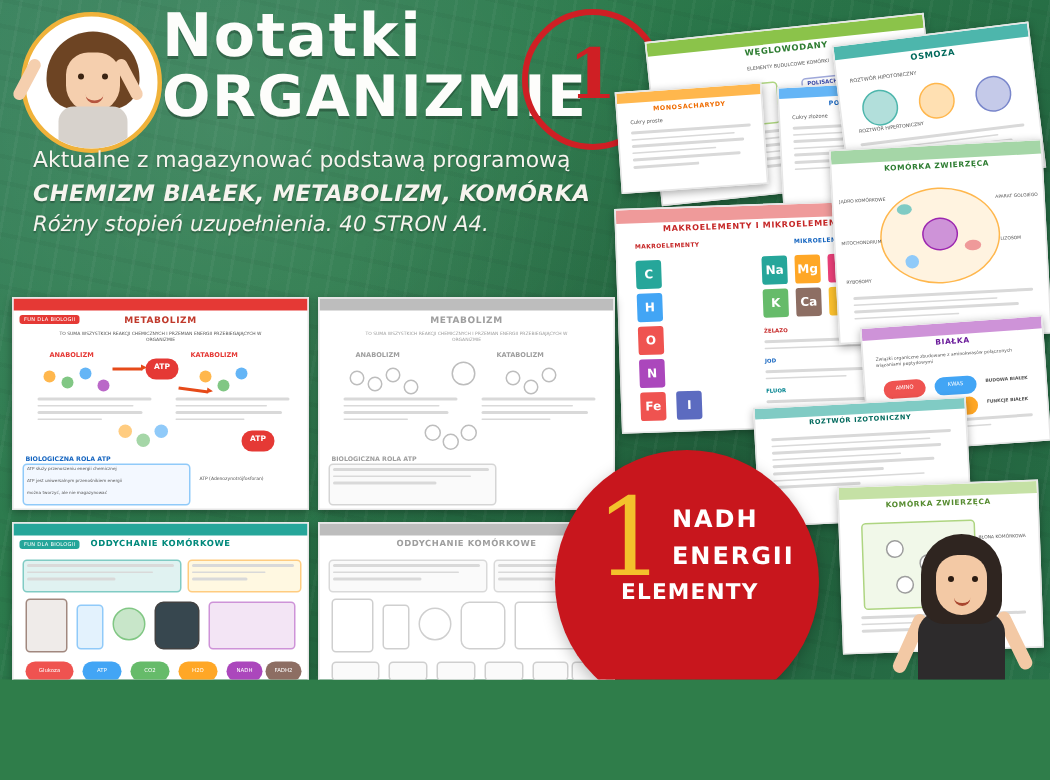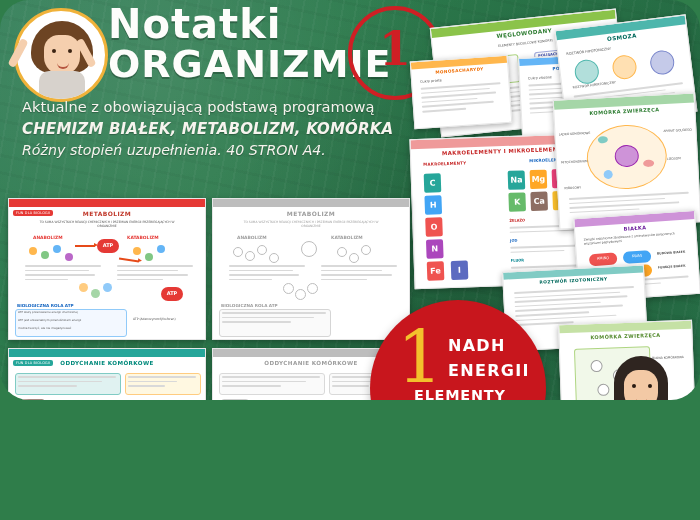--- a/index.html
+++ b/index.html
@@ -2,26 +2,25 @@
 <html><head>
 <meta charset="utf-8">
 <style>
   html,body{margin:0;padding:0;}
   body{
     width:700px;height:520px;overflow:hidden;
     font-family:"DejaVu Sans", sans-serif;
     background:#2f7d4a;
   }
   #stage{
-    position:relative;width:700px;height:400px;overflow:hidden;
+    position:relative;width:700px;height:453px;overflow:hidden;
     background:
       radial-gradient(circle at 22% 18%, rgba(255,255,255,.10), rgba(255,255,255,0) 46%),
       radial-gradient(circle at 78% 70%, rgba(0,0,0,.16), rgba(0,0,0,0) 55%),
       linear-gradient(135deg,#35805a 0%,#2c7a4c 35%,#256b43 70%,#2b7a4e 100%);
-    border-radius: 29px;
   }
   
   #stage:before{
     content:"";position:absolute;inset:0;
     background:
       repeating-linear-gradient(100deg, rgba(255,255,255,.035) 0 2px, rgba(255,255,255,0) 2px 13px),
       repeating-linear-gradient(12deg, rgba(0,0,0,.03) 0 3px, rgba(0,0,0,0) 3px 17px);
     pointer-events:none;
   }
 
@@ -152,21 +151,21 @@
   <div class="title-block">
     <div class="title-word">Notatki</div>
     <div class="title-word second">ORGANIZMIE</div>
   </div>
 
   <div class="num-circle">
     <span>1</span>
   </div>
 
   <div class="desc">
-    <div class="l1">Aktualne z obowiązującą podstawą programową</div>
+    <div class="l1">Aktualne z magazynować podstawą programową</div>
     <div class="l2">CHEMIZM BIAŁEK, METABOLIZM, KOMÓRKA</div>
     <div class="l4">Różny stopień uzupełnienia. 40 STRON A4.</div>
   </div>
 
   <div class="card" style="left:435px;top:18px;width:185px;height:108px;transform:rotate(-6deg);">
     <div class="cap" style="background:#8bc34a;"></div>
     <div class="ttl" style="color:#2e7d32;">WĘGLOWODANY</div>
     <div class="mini-label" style="left:40px;top:22px;width:105px;text-align:center;font-size:3.2px;">ELEMENTY BUDULCOWE KOMÓRKI</div>
     <div class="box" style="left:12px;top:34px;width:70px;height:26px;border-color:#aed581;"></div>
     <div class="mini-label" style="left:16px;top:36px;font-size:3.6px;font-weight:bold;color:#558b2f;">MONOSACHARYDY</div>

